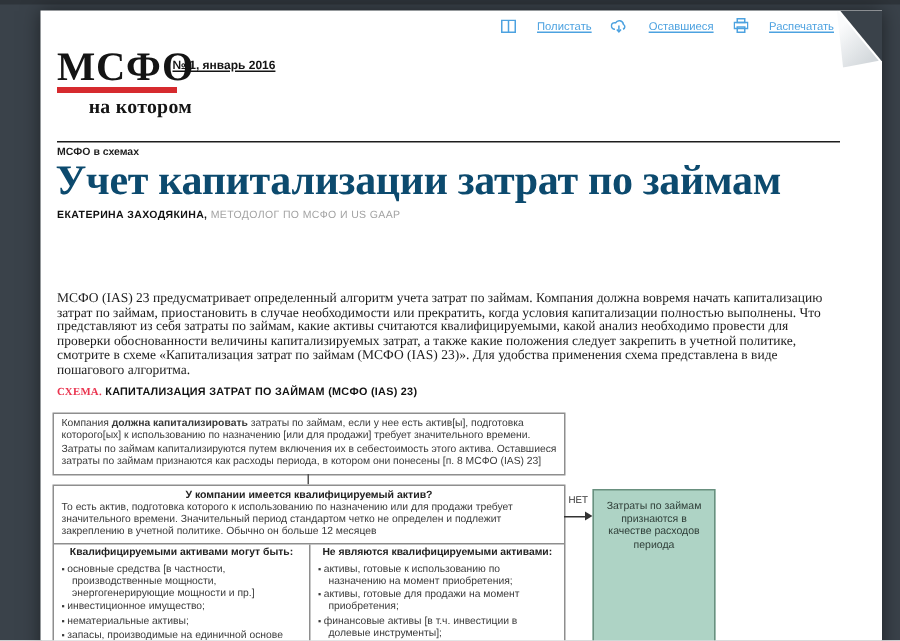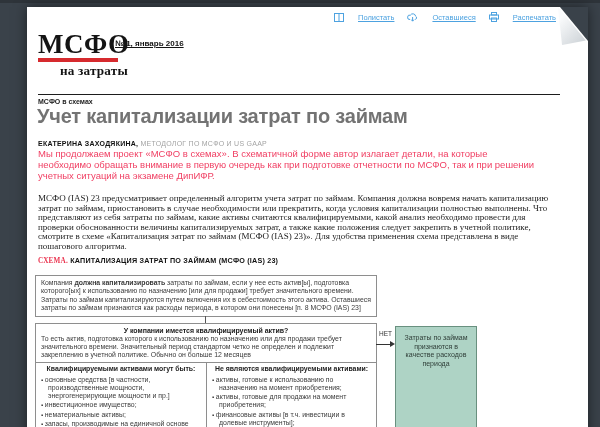--- a/index.html
+++ b/index.html
@@ -24,22 +24,22 @@
   
   .logo{position:absolute;left:11px;top:24px;width:90px;color:#141414;
         font-family:"Liberation Serif",serif;text-align:right;}
   .logo-top{font-size:27px;font-weight:700;line-height:26px;letter-spacing:.5px;}
   .logo-bar{width:80px;height:4px;background:#d62a2e;margin-top:1px;}
   .logo-bottom{font-size:13.2px;font-weight:700;letter-spacing:.2px;margin-top:1px;}
   .issue{position:absolute;left:88px;top:32px;font-size:8px;font-weight:700;color:#141414;
          text-decoration:underline;cursor:pointer;}
   .rule{position:absolute;left:11px;top:87px;width:522px;height:1px;background:#1d1d1d;}
   .rubric{position:absolute;left:11px;top:91px;font-size:7px;font-weight:700;color:#1d1d1d;}
-  .title{position:absolute;left:10px;top:98px;margin:0;font-family:Liberation Sans, sans-serif;
-         font-size:20px;font-weight:700;letter-spacing:-.2px;color:#737373;}
+  .title{position:absolute;left:10px;top:98px;margin:0;font-family:Liberation Serif, serif;
+         font-size:28px;font-weight:700;letter-spacing:-.2px;color:#0c4a6e;}
   .byline{position:absolute;left:11px;top:133px;font-size:7px;letter-spacing:.25px;}
   .byline .author{font-weight:700;color:#111;}
   .byline .role{color:#a3a3a3;}
   .lead{position:absolute;left:11px;top:142px;width:505px;margin:0;font-size:9.5px;
         line-height:10.9px;color:#f03e62;}
   .bodytext{position:absolute;left:11px;top:187px;width:518px;margin:0;
         font-family:"Liberation Serif",serif;font-size:9px;line-height:9.6px;color:#1c1c1c;}
   .schema-caption{position:absolute;left:11px;top:249px;font-size:7.2px;font-weight:700;
         letter-spacing:.2px;color:#111;}
   .schema-caption .red{color:#ea3550;font-family:Liberation Serif, serif;}
@@ -106,35 +106,34 @@
         <span class="lbl">Распечатать</span>
       </a>
     </div>
 
     <div class="fold-flap"></div>
     <div class="fold-dark"></div>
 
     <div class="logo">
       <div class="logo-top">МСФО</div>
       <div class="logo-bar"></div>
-      <div class="logo-bottom">на затраты</div>
+      <div class="logo-bottom">на котором</div>
     </div>
     <a class="issue">№ 1, январь 2016</a>
 
     <div class="rule"></div>
     <div class="rubric">МСФО в схемах</div>
 
     <h1 class="title">Учет капитализации затрат по займам</h1>
 
     <div class="byline">
       <span class="author">ЕКАТЕРИНА ЗАХОДЯКИНА,</span>
       <span class="role"> МЕТОДОЛОГ ПО МСФО И US GAAP</span>
     </div>
 
-    <p class="lead">Мы продолжаем проект «МСФО в схемах». В схематичной форме автор излагает детали, на которые необходимо обращать внимание в первую очередь как при подготовке отчетности по МСФО, так и при решении учетных ситуаций на экзамене ДипИФР.</p>
     <p class="bodytext">МСФО (IAS) 23 предусматривает определенный алгоритм учета затрат по займам. Компания должна вовремя начать капитализацию затрат по займам, приостановить в случае необходимости или прекратить, когда условия капитализации полностью выполнены. Что представляют из себя затраты по займам, какие активы считаются квалифицируемыми, какой анализ необходимо провести для проверки обоснованности величины капитализируемых затрат, а также какие положения следует закрепить в учетной политике, смотрите в схеме «Капитализация затрат по займам (МСФО (IAS) 23)». Для удобства применения схема представлена в виде пошагового алгоритма.</p>
 
     <div class="schema-caption">
       <span class="red">СХЕМА.</span><span> КАПИТАЛИЗАЦИЯ ЗАТРАТ ПО ЗАЙМАМ (МСФО (IAS) 23)</span>
     </div>
 
     <div class="fbox box1">
       <span>Компания </span><b>должна капитализировать</b><span> затраты по займам, если у нее есть актив[ы], подготовка которого[ых] к использованию по назначению [или для продажи] требует значительного времени. Затраты по займам капитализируются путем включения их в себестоимость этого актива. Оставшиеся затраты по займам признаются как расходы периода, в котором они понесены [п. 8 МСФО (IAS) 23]</span>
     </div>
 

